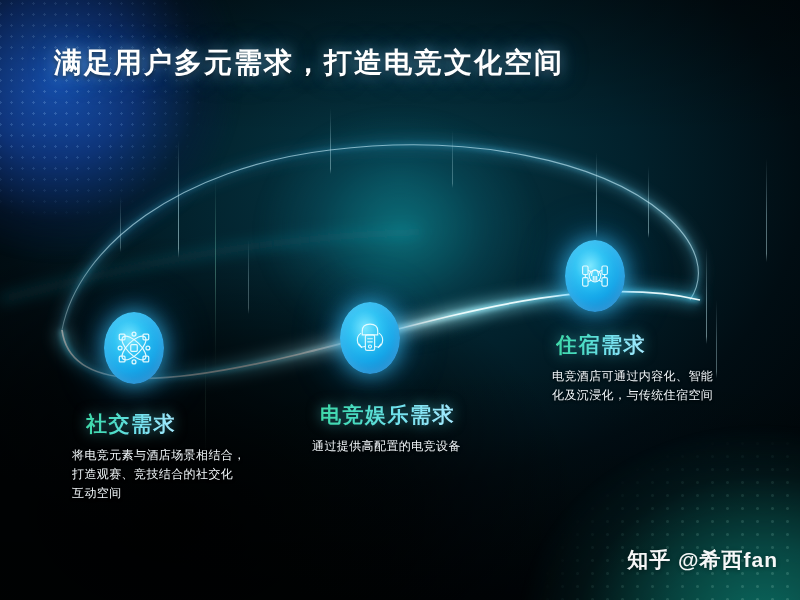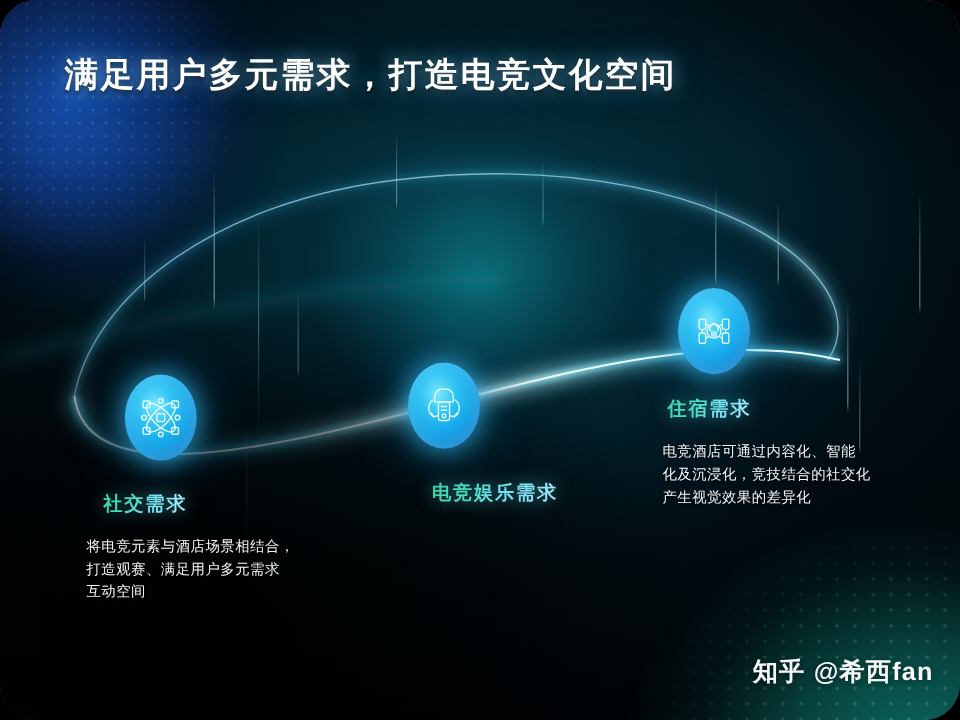--- a/index.html
+++ b/index.html
@@ -8,21 +8,20 @@
     font-family:"Liberation Sans","DejaVu Sans",sans-serif;
     position:relative;
   }
 
   
   #stage {
     position:absolute; inset:0;
     width:800px; height:600px;
     overflow:hidden;
     background:#d946ef;
-    border-radius:30px;
   }
 
   
   .bg-base{
     position:absolute; inset:0;
     background:
       radial-gradient(ellipse 560px 420px at 50% 30%, #063845 0%, #02212c 42%, #010d13 72%, #000508 100%),
       #000406;
   }
   
@@ -95,21 +94,21 @@
     position:absolute; left:0; top:0;
     width:60px; height:72px;
     border-radius:50%;
     background:radial-gradient(ellipse 46px 54px at 42% 36%, #7ee8ff 0%, #2ec3f4 32%, #12a4e8 62%, #0b83cf 85%, #0a6fb4 100%);
     box-shadow:0 0 22px rgba(60,200,255,.75), 0 0 48px rgba(30,160,240,.45), inset 0 0 16px rgba(200,245,255,.35);
     display:flex; align-items:center; justify-content:center;
   }
   .node-badge svg{ display:block; }
   .node-heading{
     position:absolute; white-space:nowrap;
-    font-size:16px; font-weight:700; letter-spacing:1.5px;
+    font-size:21px; font-weight:700; letter-spacing:1.5px;
     background:linear-gradient(100deg,#3fd7a6 0%, #49dcc2 28%, #6fe0ec 56%, #a8e9ff 100%);
     -webkit-background-clip:text; background-clip:text;
     -webkit-text-fill-color:transparent; color:transparent;
     filter:drop-shadow(0 0 7px rgba(80,220,230,.55));
   }
   .node-body{
     position:absolute;
     font-size:12px; line-height:19px; color:#f1f7fa;
     letter-spacing:.4px; font-weight:400;
     text-shadow:0 1px 3px rgba(0,0,0,.9);
@@ -311,43 +310,44 @@
           <circle cx="22" cy="5" r="2.4"></circle>
           <circle cx="22" cy="39" r="2.4"></circle>
           <circle cx="5" cy="22" r="2.4"></circle>
           <circle cx="39" cy="22" r="2.4"></circle>
         </g>
       </svg>
     </div>
     <div class="node-heading" style="left:86px; top:410px;text-align:right;">社交需求</div>
     <div class="node-body" style="left:72px; top:446px; width:215px;">
       <div>将电竞元素与酒店场景相结合，</div>
-      <div>打造观赛、满足用户多元需求</div>
+      <div>打造观赛、竞技结合的社交化</div>
       <div>互动空间</div>
     </div>
   </div>
 
   <div class="node" style="left:0; top:0;">
     <div class="node-badge" style="left:340px; top:302px;">
       <svg width="34" height="34" viewBox="0 0 44 44">
         <g fill="none" stroke="#eafcff" stroke-width="1.5" stroke-opacity=".95" stroke-linecap="round">
           <path d="M12 13 C12 7 16 4 22 4 C28 4 32 7 32 13 L32 18 L12 18 Z"></path>
           <rect x="16" y="18" width="12" height="20" rx="2.2"></rect>
           <line x1="19" y1="23" x2="25" y2="23"></line>
           <line x1="19" y1="27" x2="25" y2="27"></line>
           <circle cx="22" cy="33" r="2"></circle>
           <path d="M10 16 C4 20 4 30 11 34"></path>
           <path d="M34 16 C40 20 40 30 33 34"></path>
           <path d="M11 34 L8 30 M11 34 L15 33"></path>
           <path d="M33 34 L36 30 M33 34 L29 33"></path>
         </g>
       </svg>
     </div>
-    <div class="node-heading" style="left:320px; top:401px;margin-left:40px;">电竞娱乐需求</div>
+    <div class="node-heading" style="left:320px; top:401px;">电竞娱乐需求</div>
     <div class="node-body" style="left:312px; top:437px; width:200px;">
+      <div>通过提供高配置的电竞设备</div>
     </div>
   </div>
 
   <div class="node" style="left:0; top:0;">
     <div class="node-badge" style="left:565px; top:240px;">
       <svg width="34" height="34" viewBox="0 0 44 44">
         <g fill="none" stroke="#eafcff" stroke-width="1.5" stroke-opacity=".95">
           <circle cx="22" cy="22" r="7.5"></circle>
           <path d="M17.5 22 C17.5 17 19 14 22 14 C25 14 26.5 17 26.5 22"></path>
           <line x1="19.8" y1="22" x2="19.8" y2="28"></line>
@@ -362,20 +362,19 @@
           <line x1="13" y1="29.5" x2="17" y2="27.5"></line>
           <line x1="31" y1="29.5" x2="27" y2="27.5"></line>
           <line x1="9.5" y1="20" x2="9.5" y2="24"></line>
           <line x1="34.5" y1="20" x2="34.5" y2="24"></line>
         </g>
       </svg>
     </div>
     <div class="node-heading" style="left:556px; top:331px;">住宿需求</div>
     <div class="node-body" style="left:552px; top:367px; width:212px;">
       <div>电竞酒店可通过内容化、智能</div>
-      <div>化及沉浸化，竞技结合的社交化</div>
-      <div>产生视觉效果的差异化</div>
+      <div>化及沉浸化，与传统住宿空间</div>
     </div>
   </div>
 
   <div class="watermark">知乎 @希西fan</div>
 
 </div>
 
 </body></html>

